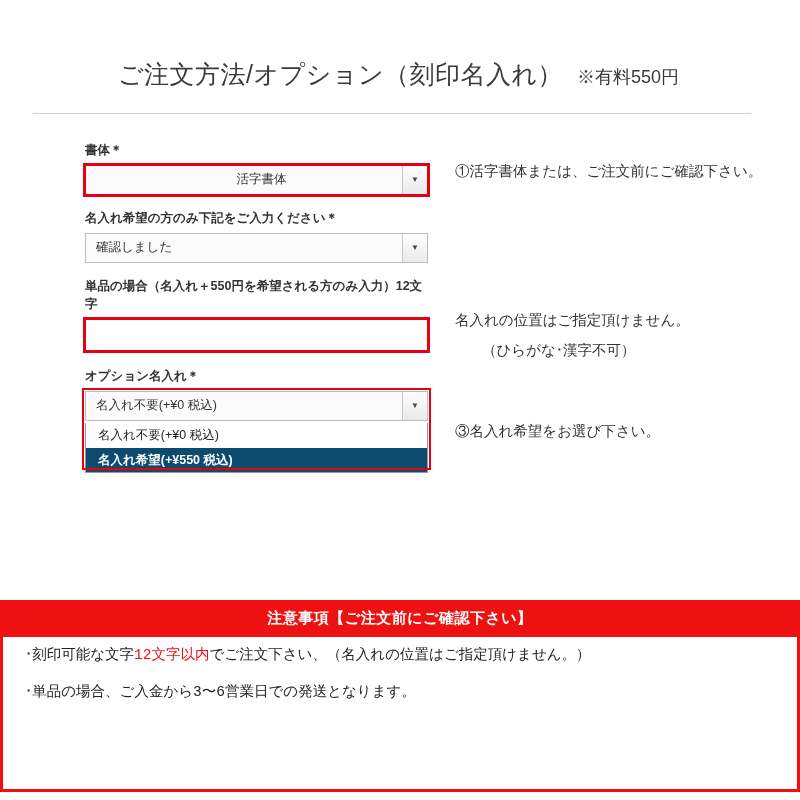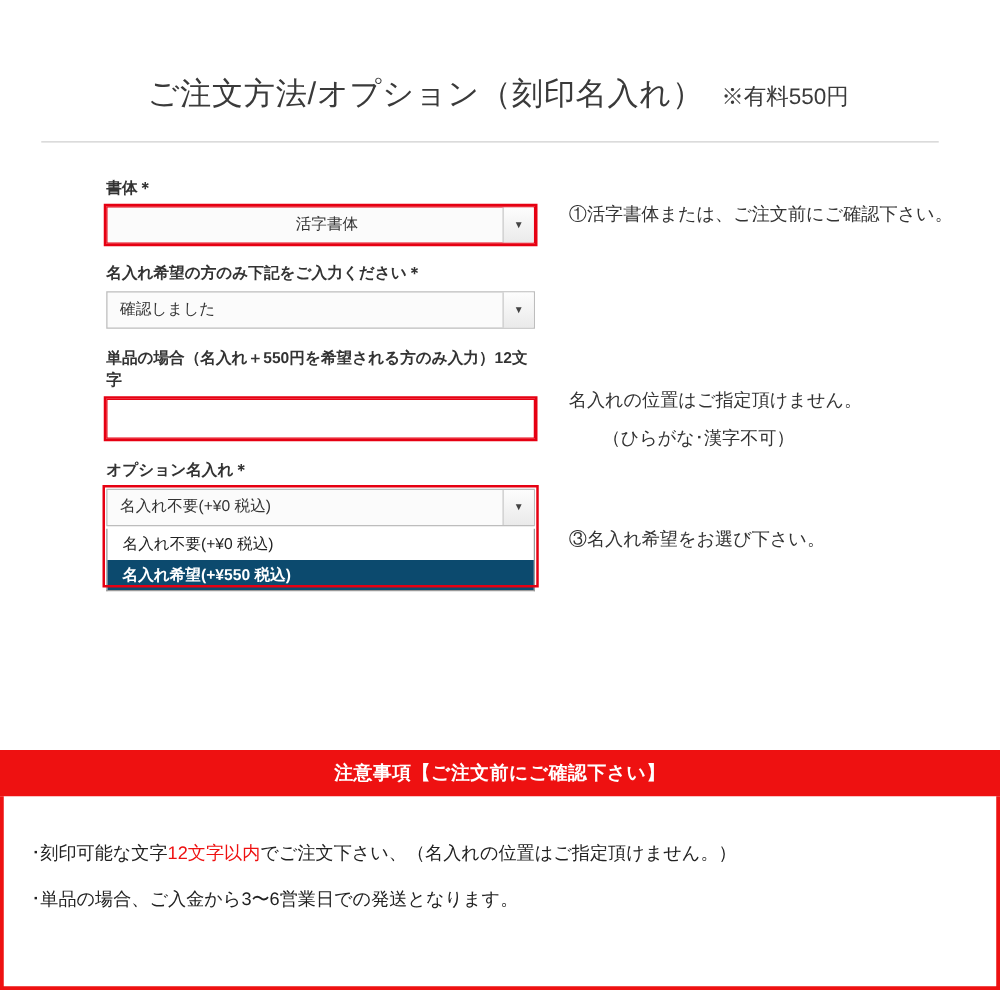--- a/index.html
+++ b/index.html
@@ -170,22 +170,23 @@
     font-weight: bold;
     font-size: 15px;
     text-align: center;
     padding: 9px 0 9px 0;
     letter-spacing: 0.5px;
   }
   .notice-body {
     border: 3px solid #ee1111;
     border-top: none;
     box-sizing: border-box;
-    padding: 36px 22px 10px 22px;
+    padding: 8px 22px 10px 22px;
     height: 155px;
+    font-family: Liberation Mono, monospace;
   }
   .notice-line {
     font-size: 14.5px;
     color: #222222;
     line-height: 1.45;
     margin-bottom: 16px;
     white-space: nowrap;
   }
   .notice-line.last { margin-bottom: 0; }
   .hl {

